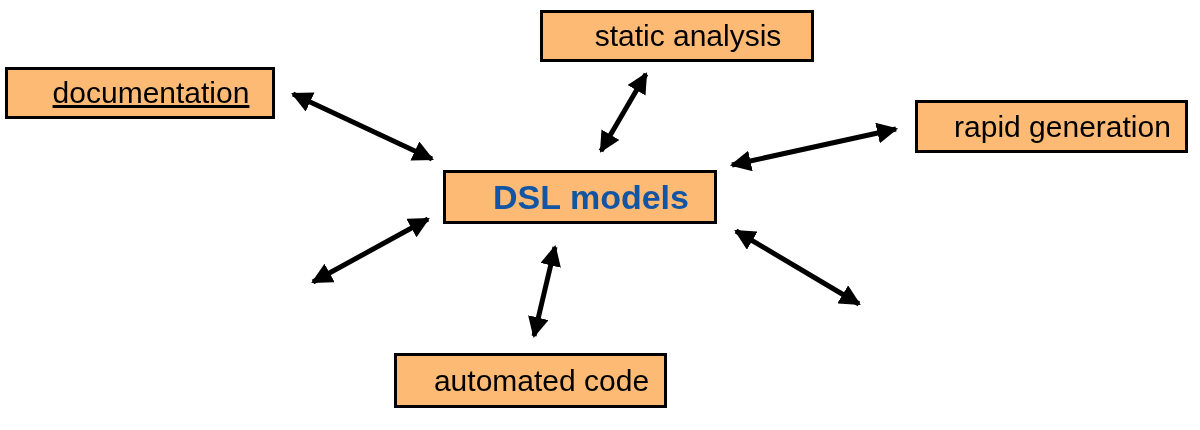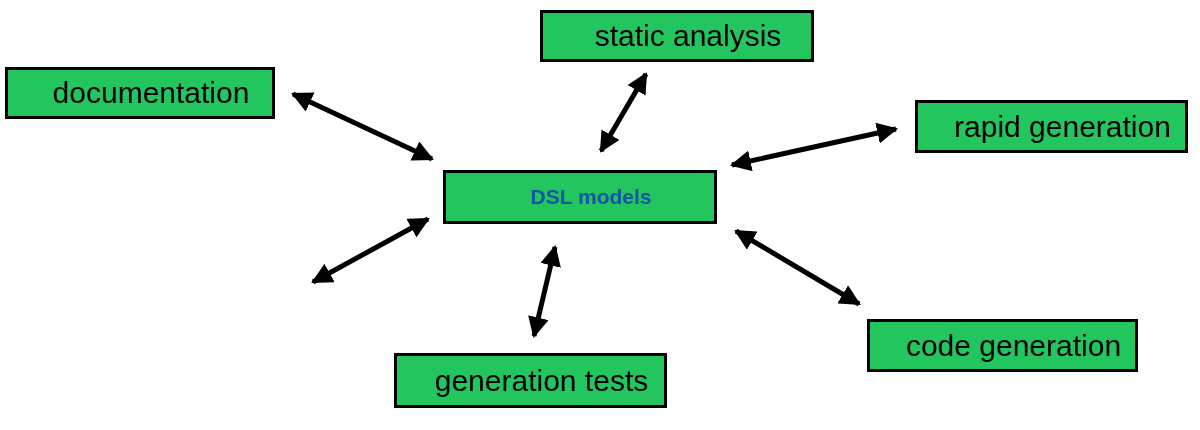--- a/index.html
+++ b/index.html
@@ -18,39 +18,39 @@
   .arrow-layer {
     position: absolute;
     left: 0;
     top: 0;
     width: 1200px;
     height: 430px;
   }
   .node {
     position: absolute;
     box-sizing: border-box;
-    background: #22c55e;
+    background: #fdba74;
     border: 3px solid #000000;
     display: flex;
     align-items: center;
     justify-content: center;
     text-align: center;
     font-size: 30px;
     color: #000000;
     line-height: 1.2;
     white-space: pre-line;
     padding-left: 22px;
   }
   .node-center {
     border-width: 3px;
     font-weight: bold;
-    font-size: 21px;
+    font-size: 34px;
     color: #1155a4;
   }
-  .node-documentation      { left: 5px;   top: 67px;  width: 270px; height: 52px; }
+  .node-documentation      { left: 5px;   top: 67px;  width: 270px; height: 52px; text-decoration: underline; }
   .node-static-analysis    { left: 540px; top: 10px;  width: 274px; height: 52px; }
   .node-rapid-prototyping  { left: 915px; top: 100px; width: 273px; height: 53px; }
   .node-dsl-models         { left: 443px; top: 170px; width: 274px; height: 54px; }
   .node-code-generation    { left: 867px; top: 319px; width: 271px; height: 53px; }
   .node-automated-tests    { left: 394px; top: 353px; width: 273px; height: 55px; }
   .node-refactoring        { left: 18px;  top: 287px; width: 279px; height: 86px; }
 </style>
 </head>
 <body>
 
@@ -71,18 +71,17 @@
   </svg>
 
   <div class="node node-documentation">documentation</div>
 
   <div class="node node-static-analysis">static analysis</div>
 
   <div class="node node-rapid-prototyping">rapid generation</div>
 
   <div class="node node-center node-dsl-models">DSL models</div>
 
-  <div class="node node-code-generation">code generation</div>
 
-  <div class="node node-automated-tests">generation tests</div>
+  <div class="node node-automated-tests">automated code</div>
 
 
 </div>
 
 </body></html>

